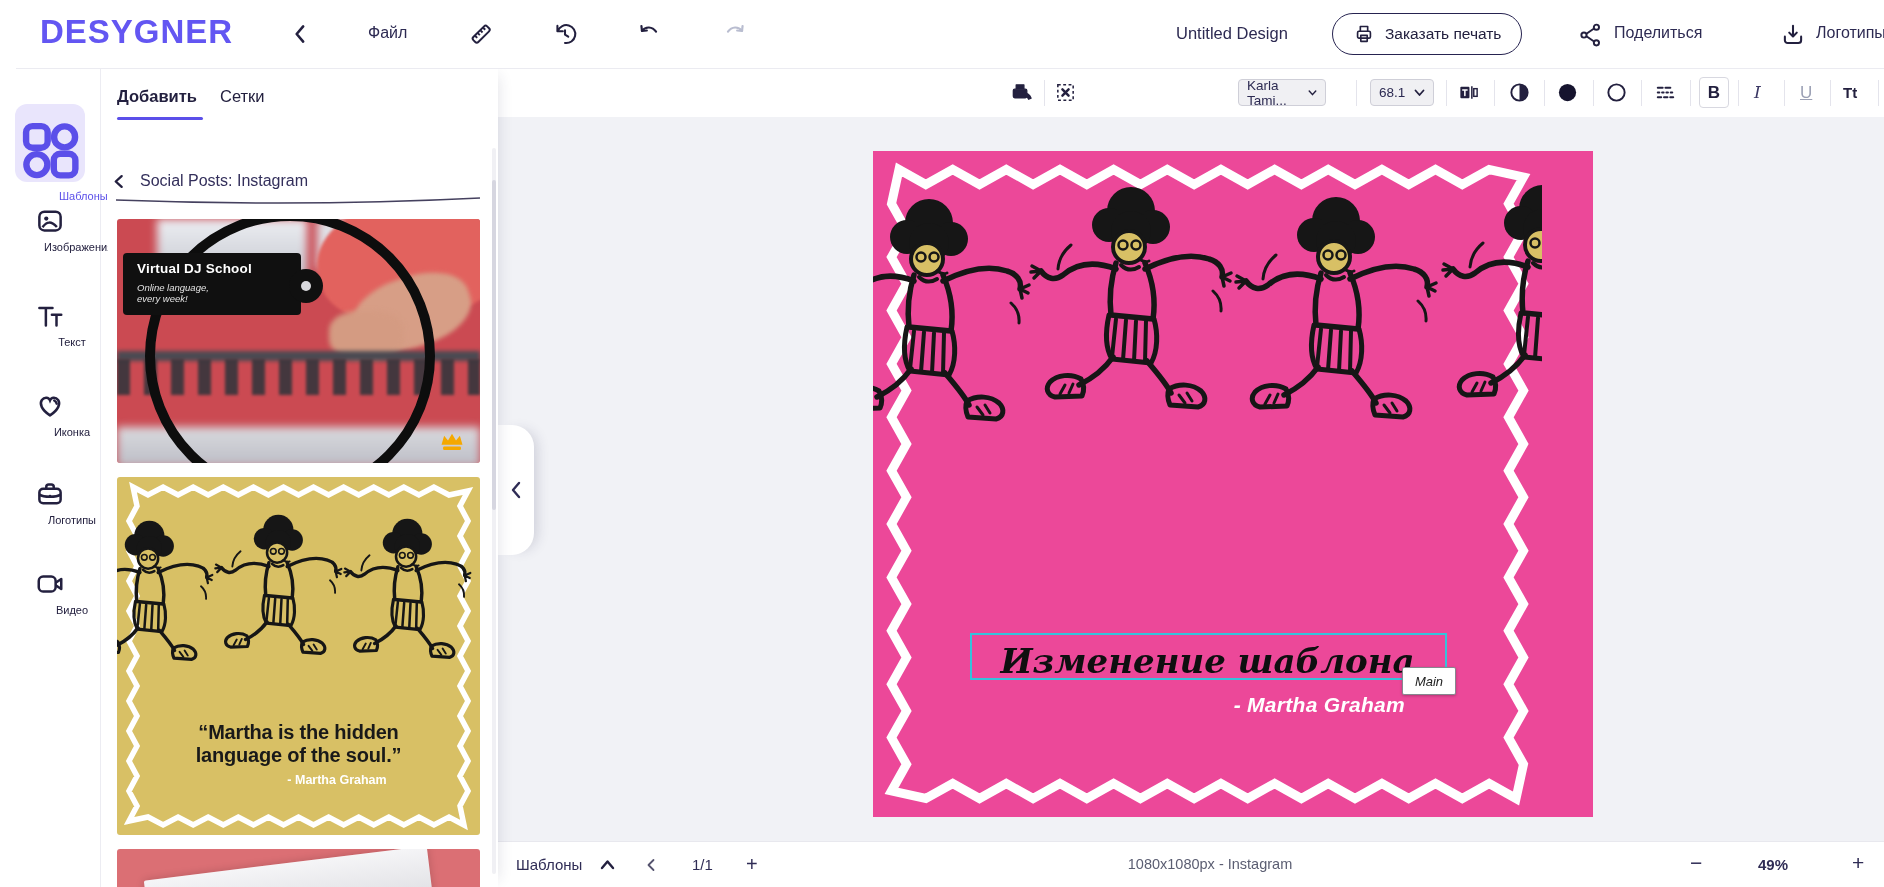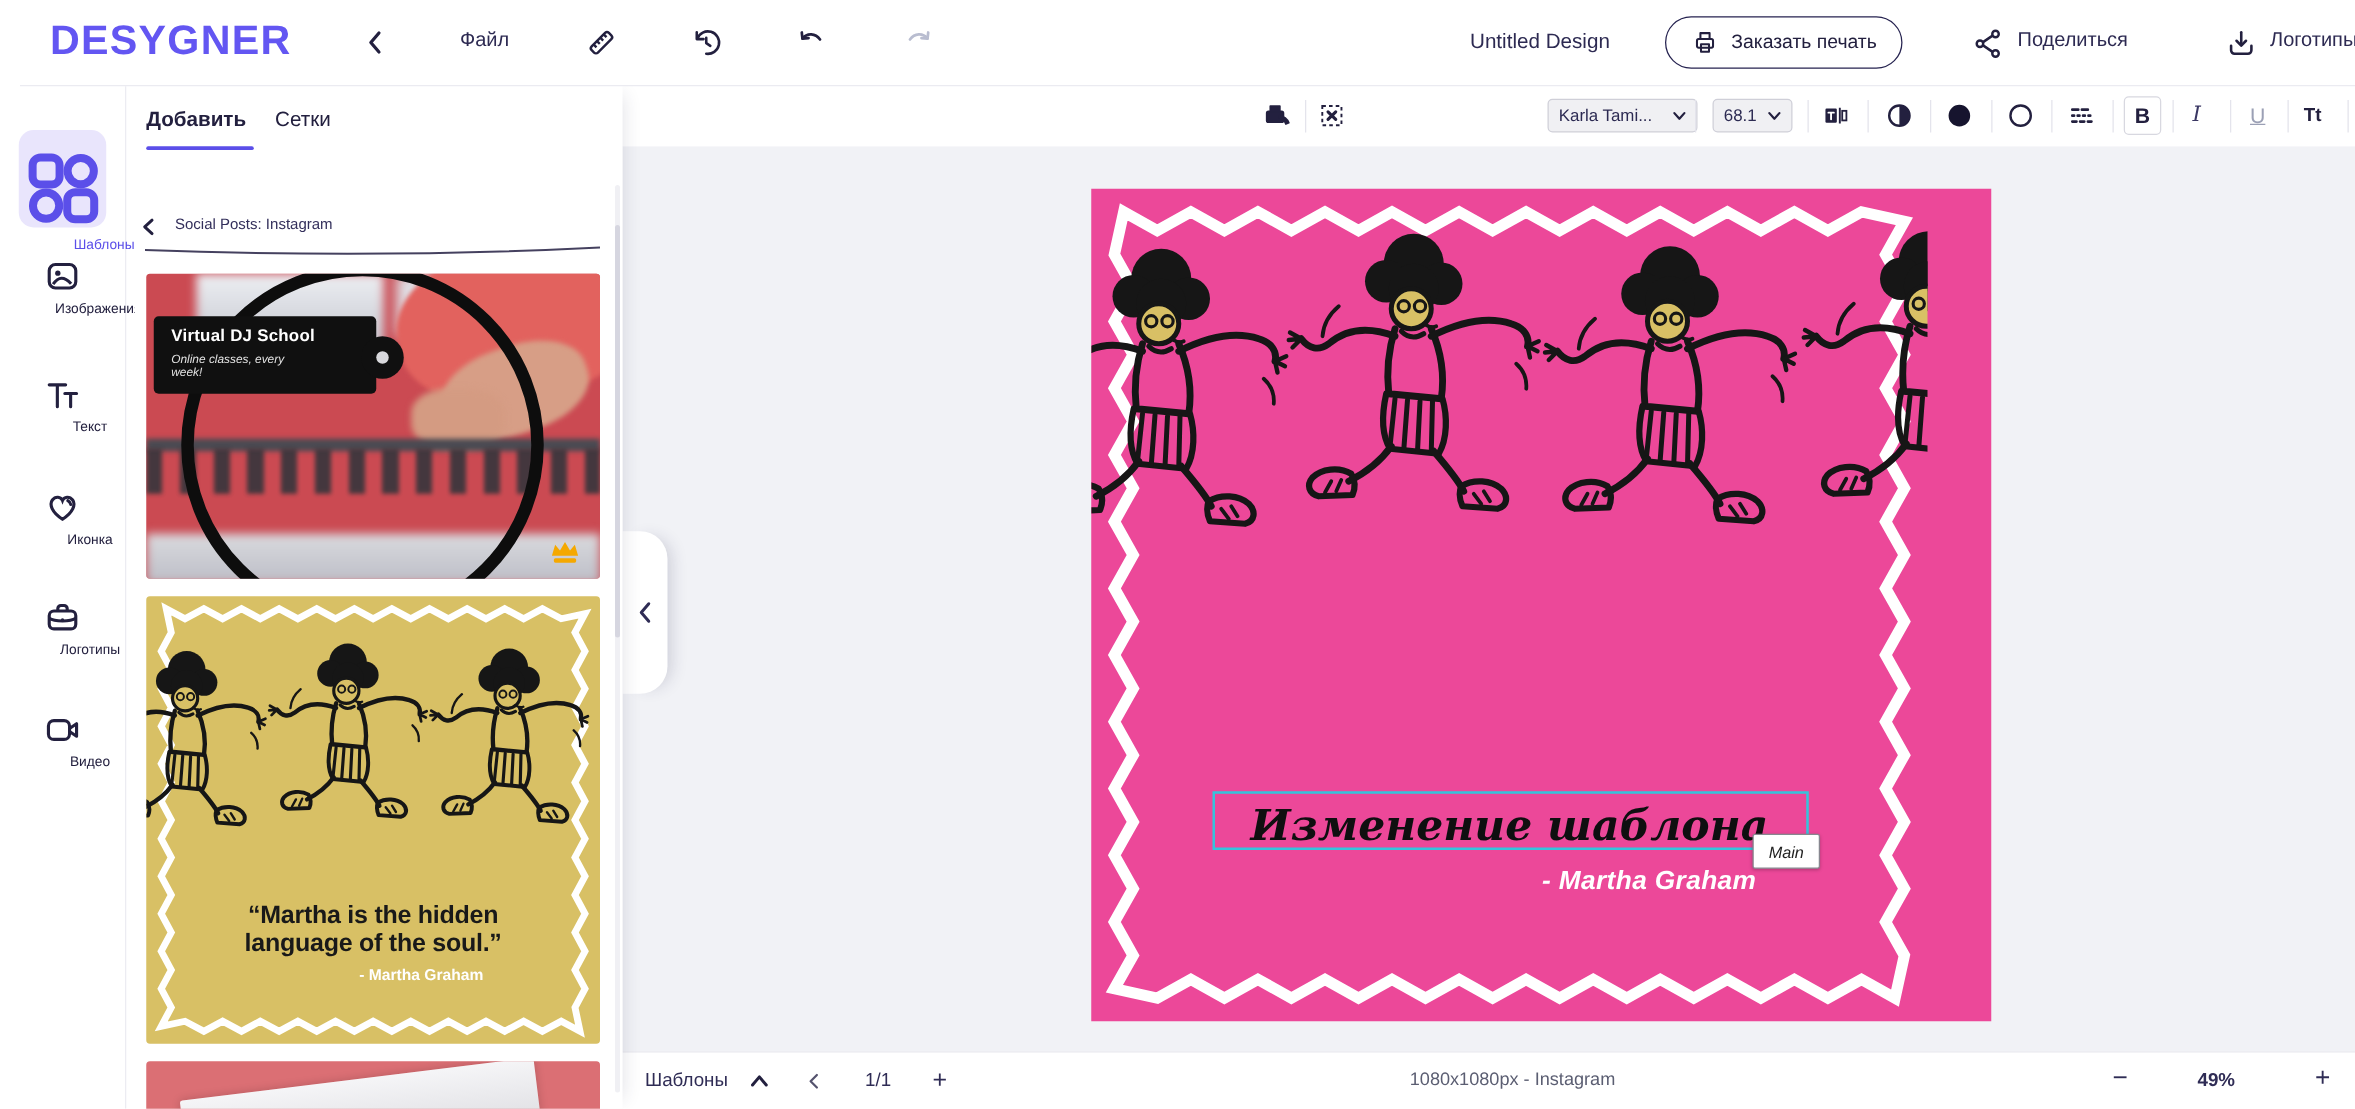--- a/index.html
+++ b/index.html
@@ -27,21 +27,21 @@
         background:#E9E5FC;border-radius:12px;}
   .rail-active-box .ric{margin:11px auto 0;color:#5B4FE9;}
   .rail-active-box .rail-label{color:#5B4FE9;}
   .clip2{width:64px;margin:5px auto 0;line-height:13px;height:20px;overflow:hidden;}
   
   .panel{position:absolute;left:100px;top:68px;width:398px;height:819px;background:#fff;
          box-shadow:8px 0 14px -8px rgba(40,40,80,.14);z-index:4;}
   .tab{position:absolute;top:19px;font-size:16.5px;color:#23203f;}
   .tab-underline{position:absolute;left:17px;top:49px;width:86px;height:3px;background:#5B4FE9;border-radius:2px;}
   .crumb-ic{position:absolute;left:12px;top:106px;width:15px;height:15px;color:#23203f;}
-  .crumb{position:absolute;left:40px;top:104px;font-size:12px;color:#332f5b;}
+  .crumb{position:absolute;left:40px;top:104px;font-size:16px;color:#332f5b;}
   .thumb{position:absolute;left:17px;width:363px;border-radius:3px;overflow:hidden;}
   
   .dj{background:#CB4A52;}
   .dj .lightA{position:absolute;left:40px;top:0;width:150px;height:58px;background:linear-gradient(#eceef2,#c6c8d0);filter:blur(4px);}
   .dj .lightB{position:absolute;left:200px;top:0;width:55px;height:50px;background:#dfe1e7;filter:blur(5px);}
   .dj .sleeve{position:absolute;left:200px;top:-25px;width:200px;height:125px;background:#E2625E;border-radius:45%;filter:blur(1.5px);transform:rotate(-12deg);}
   .dj .armskin{position:absolute;left:235px;top:58px;width:120px;height:70px;background:#D79E86;border-radius:45%;filter:blur(2px);transform:rotate(-18deg);}
   .dj .fingers{position:absolute;left:212px;top:92px;width:75px;height:48px;background:#D49B82;border-radius:40%;filter:blur(2.5px);}
   .dj .mixer{position:absolute;left:0;top:140px;width:363px;height:36px;filter:blur(1.5px);opacity:.9;
        background:repeating-linear-gradient(90deg,#36363c 0 13px,rgba(0,0,0,0) 13px 27px);}
@@ -273,21 +273,21 @@
       <div class="lightB"></div>
       <div class="sleeve"></div>
       <div class="armskin"></div>
       <div class="fingers"></div>
       <div class="mixtop"></div>
       <div class="mixer"></div>
       <div class="botblur"></div>
       <div class="ring"></div>
       <div class="banner">
         <div class="bt">Virtual DJ School</div>
-        <div class="bs">Online classes, every week!</div>
+        <div class="bs">Online language, every week!</div>
       </div>
       <div class="tagdot">
           <div class="taghole"></div>
         </div>
       <svg class="crown" viewBox="0 0 24 20">
         <path d="M2,13 L4.5,4.5 L8.2,9 L12,2.5 L15.8,9 L19.5,4.5 L22,13 Z" fill="#F5A800"></path>
         <rect x="3.5" y="14.8" width="17" height="3.4" rx="1.2" fill="#F5A800"></rect>
       </svg>
     </div>
 
@@ -325,21 +325,21 @@
         <rect x="6.5" y="4" width="8" height="4"></rect>
         <path d="M14,14 q4,1 5.5,5 l2.5,-1 q-2,-5 -8,-6 Z"></path>
       </g>
     </svg>
     <div class="t-sep" style="left:546px"></div>
     <svg class="t-ic" style="left:556px" viewBox="0 0 24 24">
       <rect x="4" y="4" width="16" height="16" fill="none" stroke="currentColor" stroke-width="1.6" stroke-dasharray="3 2.6"></rect>
       <path d="M8.8,8.8 L15.2,15.2 M15.2,8.8 L8.8,15.2" stroke="currentColor" stroke-width="2.6" stroke-linecap="round"></path>
     </svg>
 
-    <div class="dd" style="left:740px;width:120px">
+    <div class="dd" style="left:740px;width:88px">
       <span>Karla Tami...</span>
       <svg width="11" height="8" viewBox="0 0 11 8">
         <polyline points="1.5,1.5 5.5,6 9.5,1.5" fill="none" stroke="#23203f" stroke-width="1.8" stroke-linecap="round" stroke-linejoin="round"></polyline>
       </svg>
     </div>
     <div class="t-sep" style="left:858px"></div>
     <div class="dd" style="left:872px;width:64px">
       <span>68.1</span>
       <svg width="11" height="8" viewBox="0 0 11 8">
         <polyline points="1.5,1.5 5.5,6 9.5,1.5" fill="none" stroke="#23203f" stroke-width="1.8" stroke-linecap="round" stroke-linejoin="round"></polyline>

